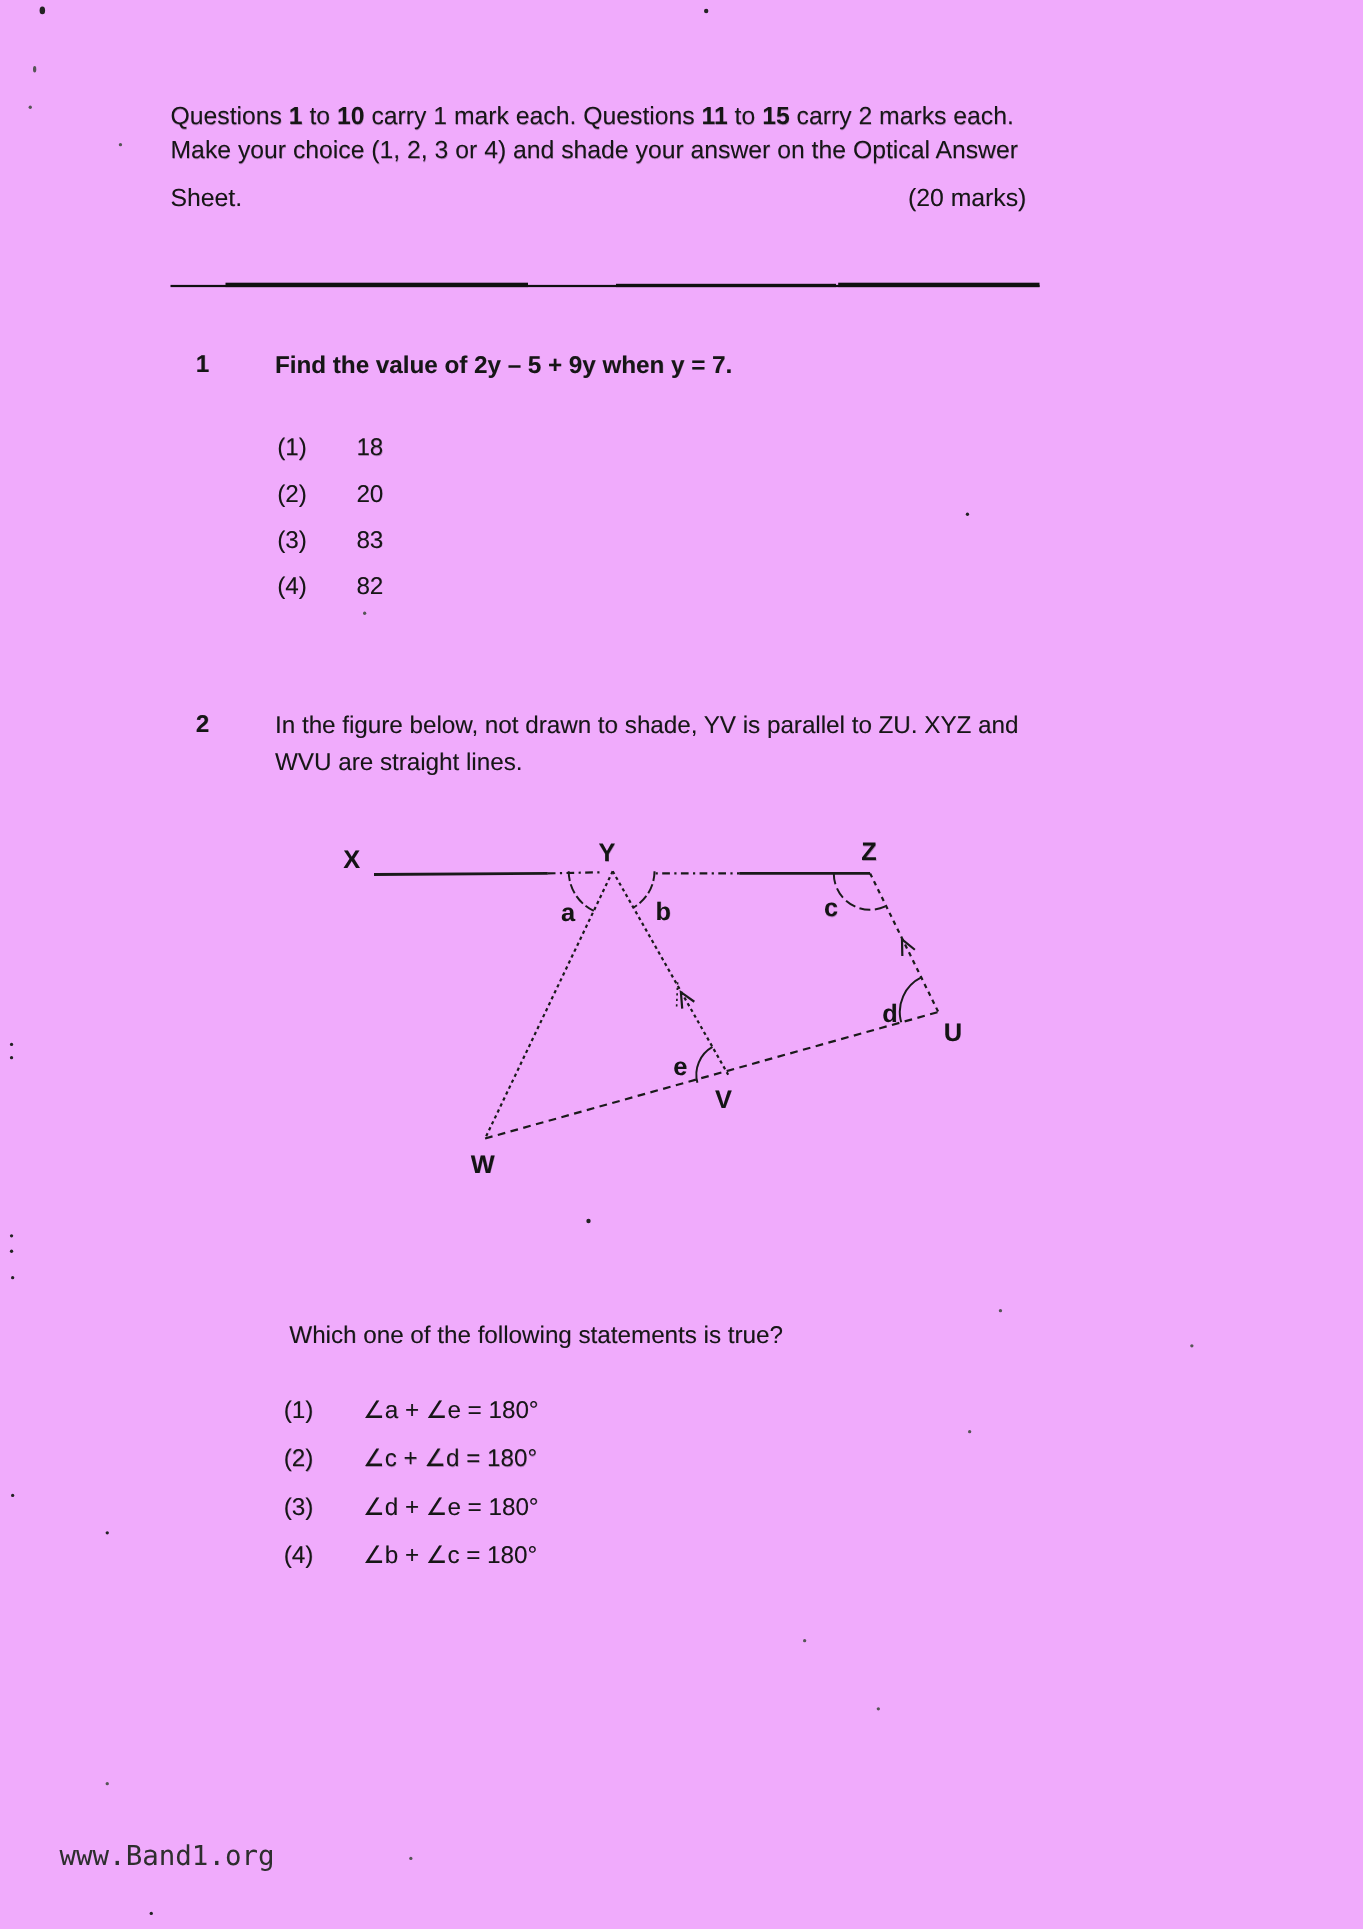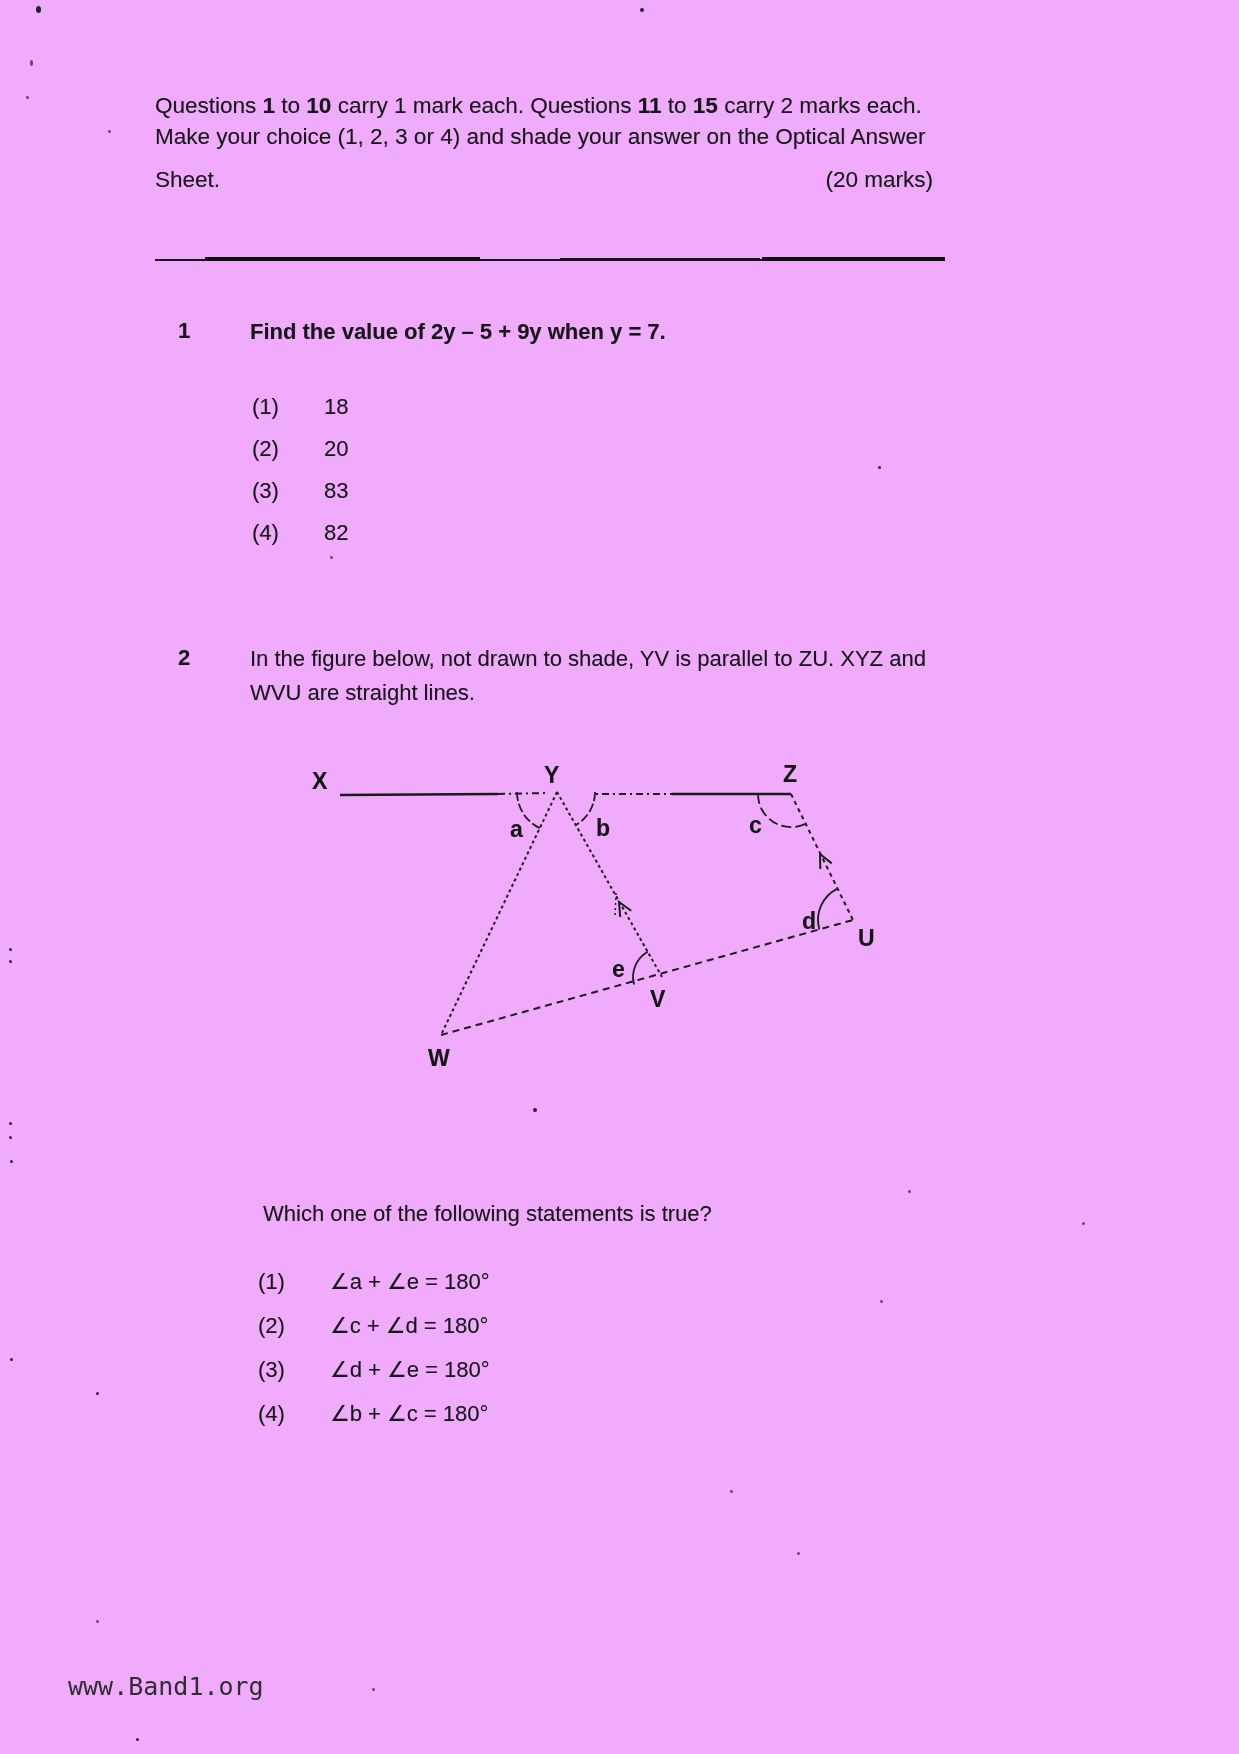--- a/index.html
+++ b/index.html
@@ -13,21 +13,21 @@
   .instr .last{display:flex;justify-content:space-between;margin-top:12px;}
   .divider{position:absolute;background:#101010;}
   .qnum{position:absolute;left:178px;font-size:22px;font-weight:bold;}
   .stem{position:absolute;left:250px;font-size:22px;line-height:28px;}
   .opts{position:absolute;font-size:22px;}
   .opt{display:flex;line-height:28px;}
   .opt .onum{width:72px;}
   .footer{
     position:absolute;left:54px;top:1672px;
     font-family:"DejaVu Sans Mono","Liberation Mono",monospace;
-    font-size:25px;color:#2e2e2e;text-shadow:none;margin-left:14px;
+    font-size:25px;color:#2e2e2e;text-shadow:none;
   }
   svg.fig{position:absolute;left:300px;top:740px;width:580px;height:340px;}
   svg.fig line,svg.fig path,svg.fig polyline{stroke:#1a1a1a;fill:none;}
   svg.fig text{font-family:"Liberation Sans",sans-serif;font-weight:bold;font-size:23px;fill:#141414;}
   .dot{position:absolute;background:#222;border-radius:50%;}
   .dot.lt{background:#555;}
 </style>
 </head>
 <body>
 

